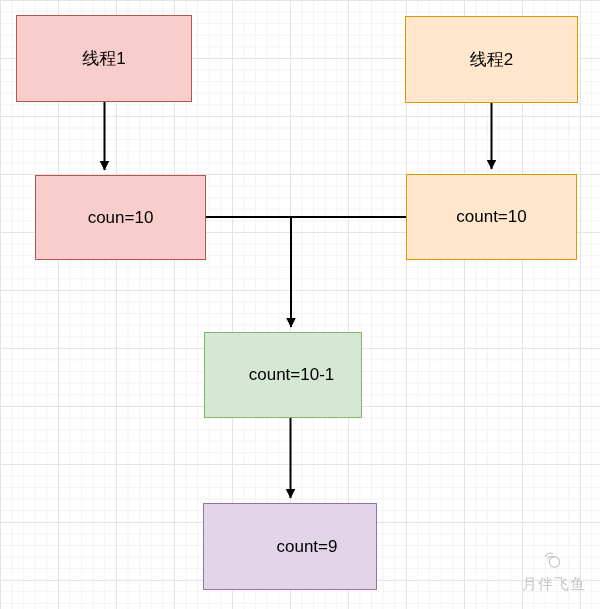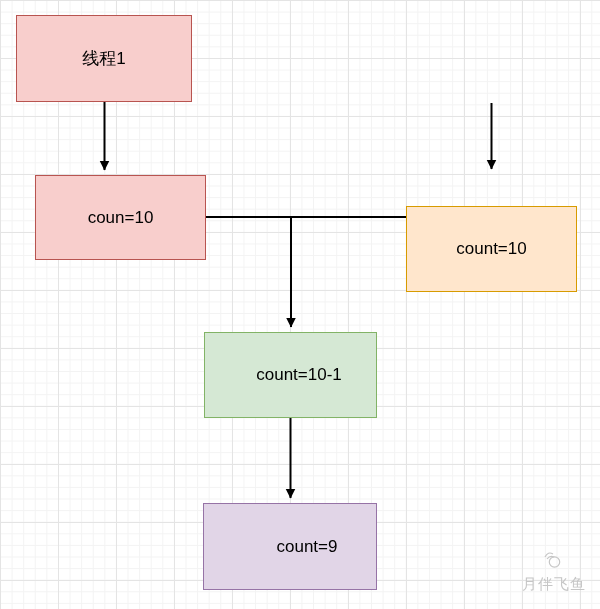--- a/index.html
+++ b/index.html
@@ -33,22 +33,22 @@
     justify-content: center;
     box-sizing: border-box;
     border: 1.5px solid #000;
     font-size: 17px;
     color: #000000;
     text-align: right;
   }
   .node-thread1      { left: 16px;  top: 15px;  width: 176px; height: 87px; }
   .node-thread2      { left: 405px; top: 16px;  width: 173px; height: 87px; }
   .node-count-left   { left: 19px;  top: 175px; width: 171px; height: 85px; margin-left: 16px; }
-  .node-count-right  { left: 406px; top: 174px; width: 171px; height: 86px; margin-top: 32px; }
-  .node-count-minus  { left: 204px; top: 332px; width: 173px; height: 86px; padding-left: 17px; }
+  .node-count-right  { left: 406px; top: 174px; width: 171px; height: 86px; }
+  .node-count-minus  { left: 204px; top: 332px; width: 158px; height: 86px; padding-left: 17px; }
   .node-count-result { left: 203px; top: 503px; width: 174px; height: 87px; padding-left: 34px; }
   .watermark {
     position: absolute;
     right: 14px;
     bottom: 15px;
     display: flex;
     align-items: center;
     gap: 4px;
     font-size: 15px;
     letter-spacing: 1px;
@@ -71,20 +71,23 @@
     <line class="edge" x1="491.5" y1="103" x2="491.5" y2="169" stroke="#000000" stroke-width="2" marker-end="url(#arrow)"></line>
     <line class="edge" x1="190" y1="217" x2="406" y2="217" stroke="#000000" stroke-width="2"></line>
     <line class="edge" x1="291" y1="217" x2="291" y2="327" stroke="#000000" stroke-width="2" marker-end="url(#arrow)"></line>
     <line class="edge" x1="290.5" y1="418" x2="290.5" y2="498" stroke="#000000" stroke-width="2" marker-end="url(#arrow)"></line>
   </svg>
 
   <div class="node node-thread1" style="background: rgb(248, 206, 204); border-color: rgb(184, 84, 80);">
     <span>线程1</span>
   </div>
 
+  <div class="node node-thread2" style="background: rgb(255, 230, 204); border-color: rgb(215, 155, 0);">
+    <span>线程2</span>
+  </div>
 
   <div class="node node-count-left" style="background: rgb(248, 206, 204); border-color: rgb(184, 84, 80);">
     <span>coun=10</span>
   </div>
 
   <div class="node node-count-right" style="background: rgb(255, 230, 204); border-color: rgb(215, 155, 0);">
     <span>count=10</span>
   </div>
 
   <div class="node node-count-minus" style="background: rgb(213, 232, 212); border-color: rgb(130, 179, 102);">

